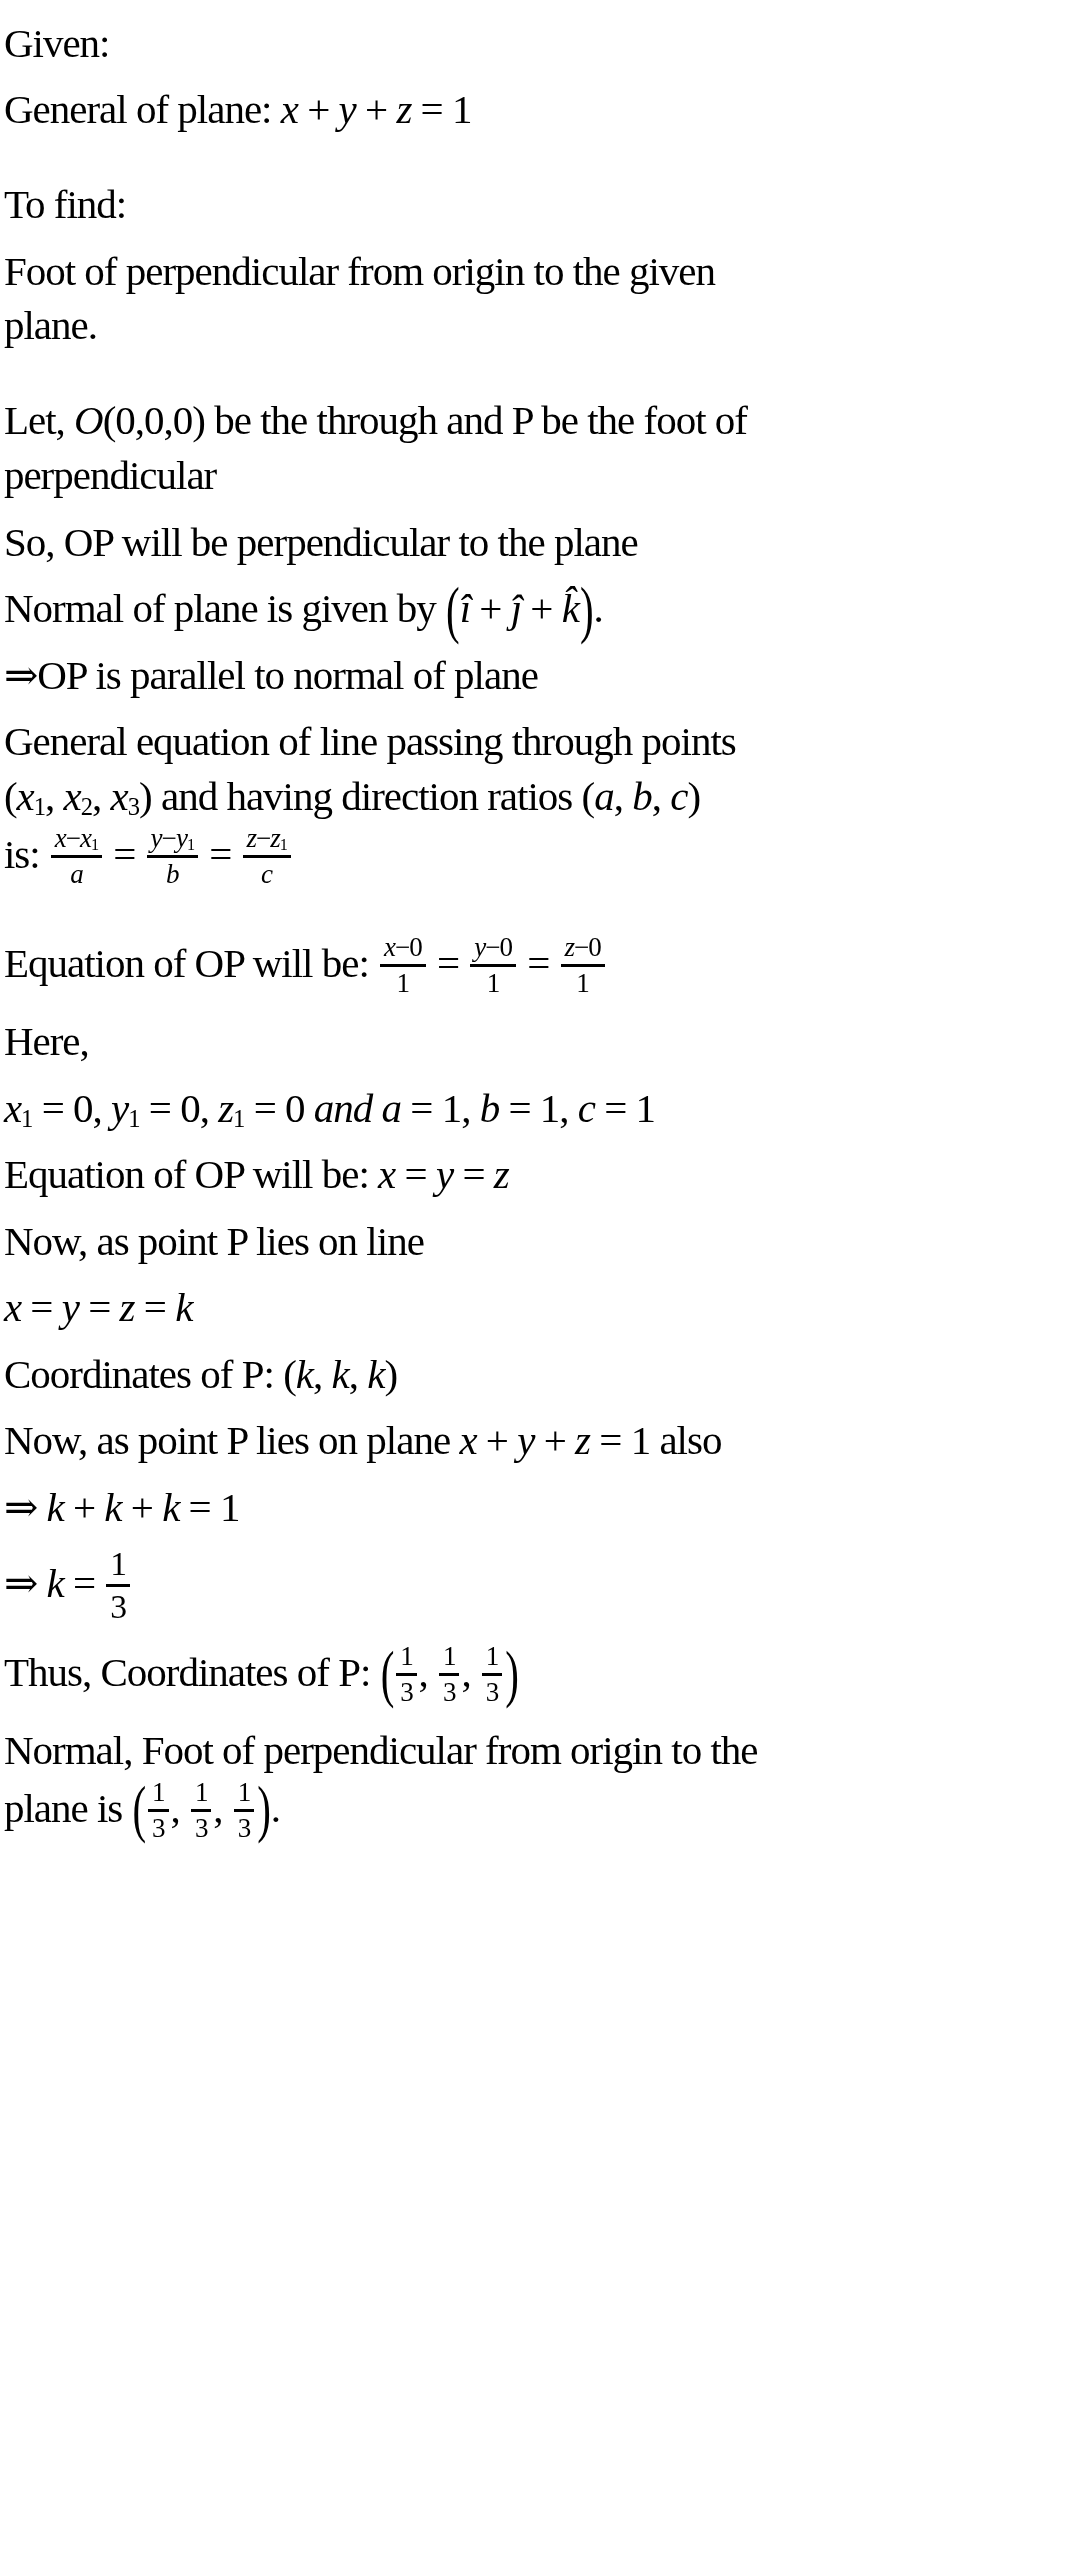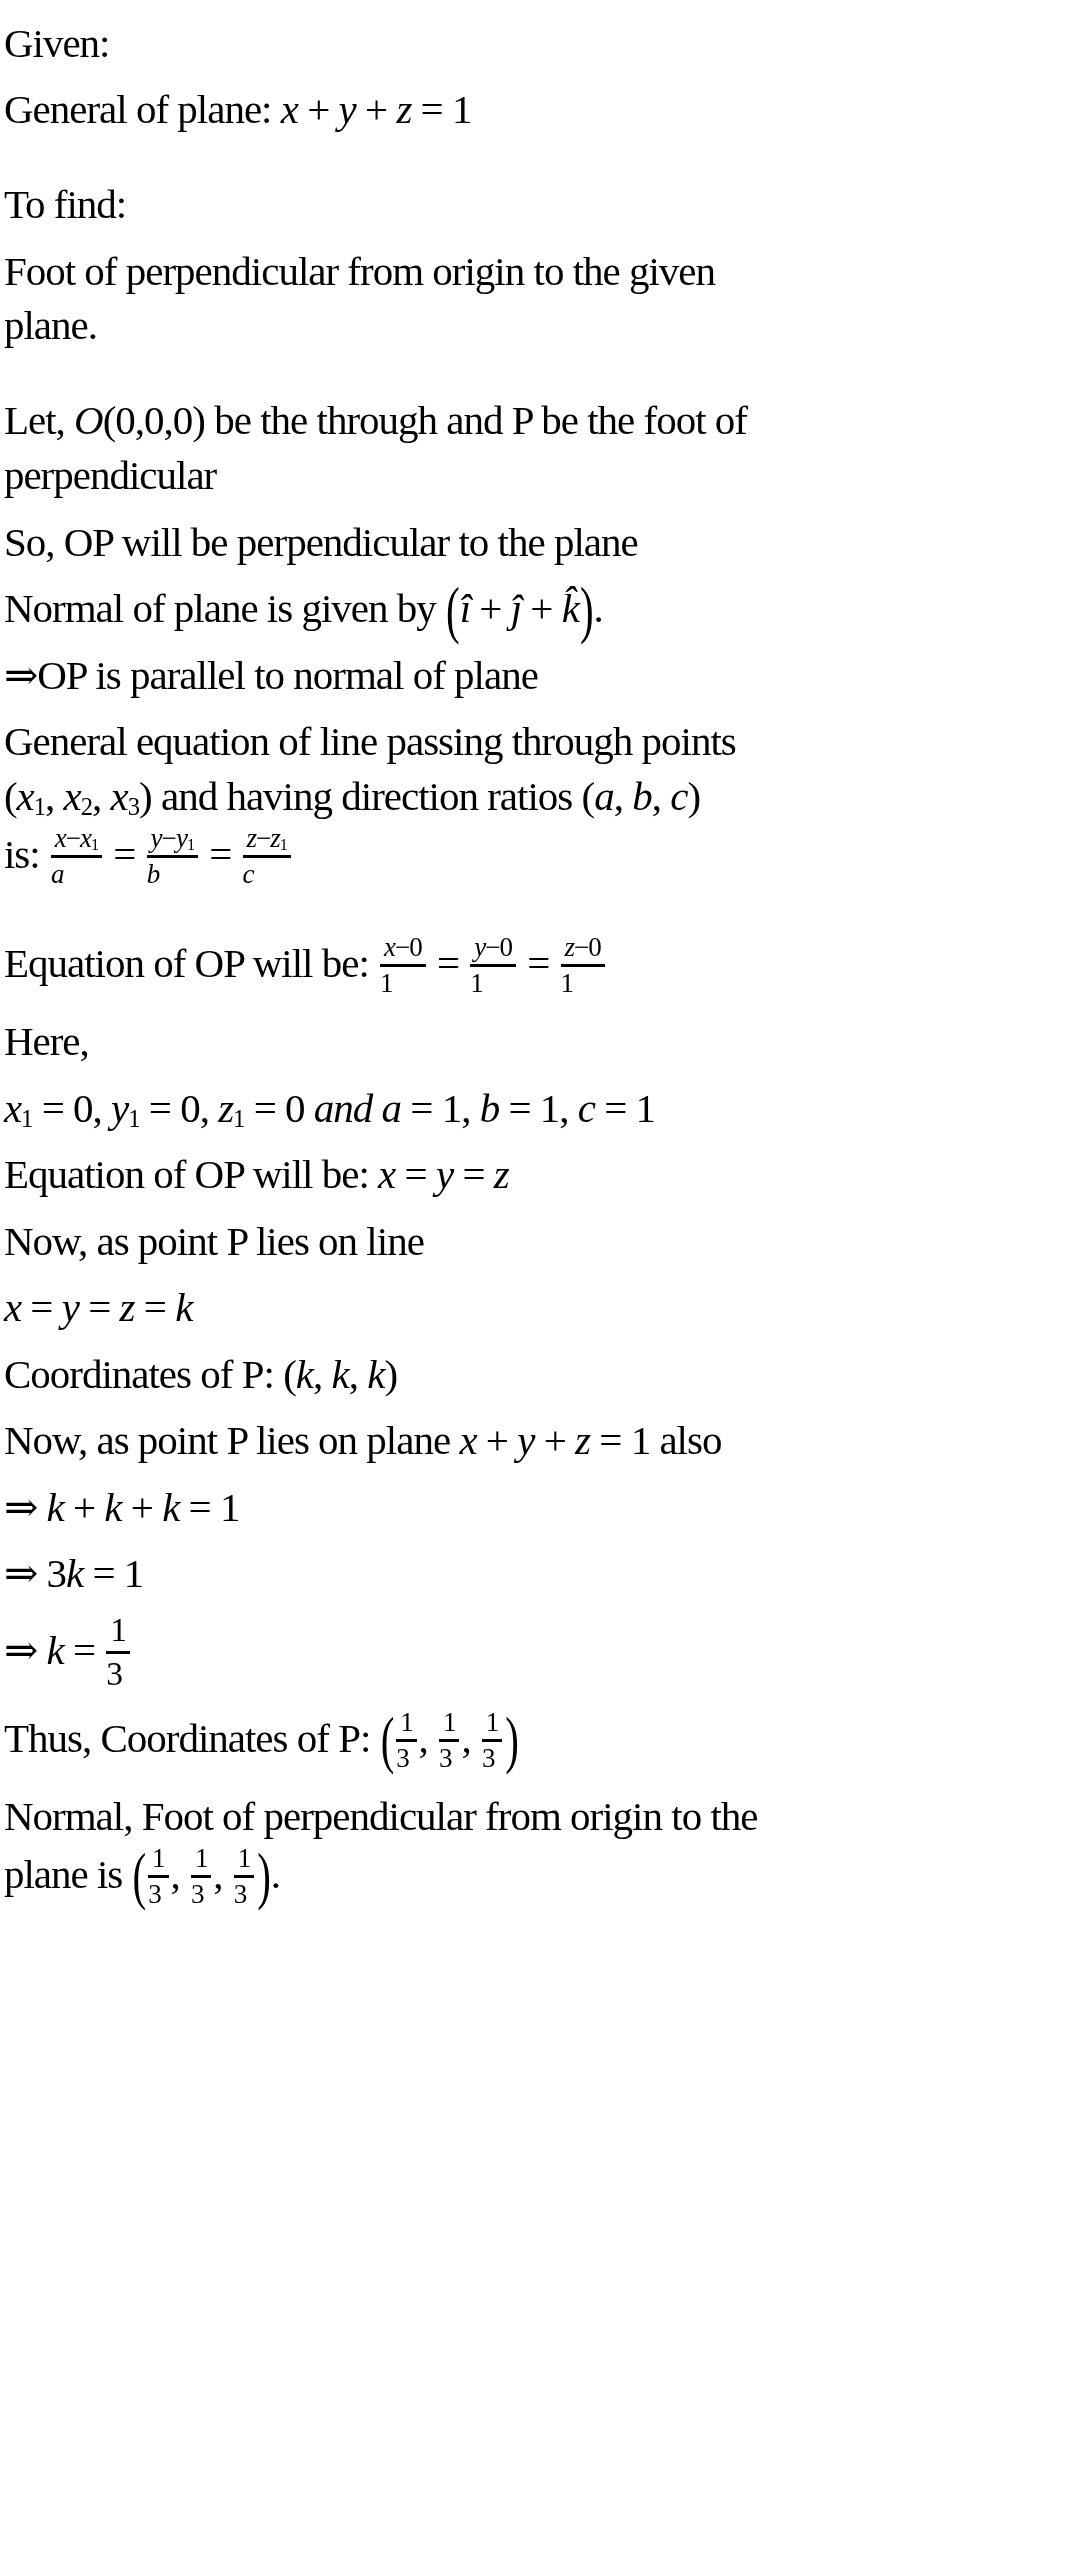--- a/index.html
+++ b/index.html
@@ -29,21 +29,21 @@
   .line sub {
     font-size: 0.6em;
     line-height: 0;
     position: relative;
     top: 0.22em;
     vertical-align: baseline;
     font-style: normal;
   }
   .frac {
     display: inline-block;
-    text-align: left;
+    text-align: center;
     vertical-align: middle;
     font-size: 0.66em;
     line-height: 1.08;
     padding: 0 2px;
     position: relative;
     top: -0.08em;
   }
   .frac .num {
     display: block;
     border-bottom: 3.9px solid #000;
@@ -83,19 +83,18 @@
     <div class="line cont"><span class="rm">is: </span><span class="frac"><span class="num"><i>x</i>−<i>x</i><sub>1</sub></span><span class="den"><i>a</i></span></span><span class="math"> = </span><span class="frac"><span class="num"><i>y</i>−<i>y</i><sub>1</sub></span><span class="den"><i>b</i></span></span><span class="math"> = </span><span class="frac"><span class="num"><i>z</i>−<i>z</i><sub>1</sub></span><span class="den"><i>c</i></span></span></div>
     <div class="line sp-lg"><span class="rm">Equation of OP will be: </span><span class="frac"><span class="num"><i>x</i>−0</span><span class="den">1</span></span><span class="math"> = </span><span class="frac"><span class="num"><i>y</i>−0</span><span class="den">1</span></span><span class="math"> = </span><span class="frac"><span class="num"><i>z</i>−0</span><span class="den">1</span></span></div>
     <div class="line"><span class="rm">Here,</span></div>
     <div class="line"><span class="math"><i>x</i><sub>1</sub> = 0, <i>y</i><sub>1</sub> = 0, <i>z</i><sub>1</sub> = 0 <i>and</i> <i>a</i> = 1, <i>b</i> = 1, <i>c</i> = 1</span></div>
     <div class="line"><span class="rm">Equation of OP will be: </span><span class="math"><i>x</i> = <i>y</i> = <i>z</i></span></div>
     <div class="line"><span class="rm">Now, as point P lies on line</span></div>
     <div class="line"><span class="math"><i>x</i> = <i>y</i> = <i>z</i> = <i>k</i></span></div>
     <div class="line"><span class="rm">Coordinates of P: </span><span class="math">(<i>k</i>, <i>k</i>, <i>k</i>)</span></div>
     <div class="line"><span class="rm">Now, as point P lies on plane </span><span class="math"><i>x</i> + <i>y</i> + <i>z</i> = 1</span><span class="rm"> also</span></div>
     <div class="line"><span class="math">⇒ <i>k</i> + <i>k</i> + <i>k</i> = 1</span></div>
-    <div class="line"><span class="math">⇒ 3<i>k</i> = 1</span></div>
     <div class="line"><span class="math">⇒ <i>k</i> = </span><span class="frac big"><span class="num">1</span><span class="den">3</span></span></div>
     <div class="line"><span class="rm">Thus, Coordinates of P: </span><span class="bigp">(</span><span class="frac"><span class="num">1</span><span class="den">3</span></span><span class="math">, </span><span class="frac"><span class="num">1</span><span class="den">3</span></span><span class="math">, </span><span class="frac"><span class="num">1</span><span class="den">3</span></span><span class="bigp">)</span></div>
     <div class="line"><span class="rm">Normal, Foot of perpendicular from origin to the</span></div>
     <div class="line cont"><span class="rm">plane is </span><span class="bigp">(</span><span class="frac"><span class="num">1</span><span class="den">3</span></span><span class="math">, </span><span class="frac"><span class="num">1</span><span class="den">3</span></span><span class="math">, </span><span class="frac"><span class="num">1</span><span class="den">3</span></span><span class="bigp">)</span><span class="rm">.</span></div>
   </div>
 
 
 </body></html>

